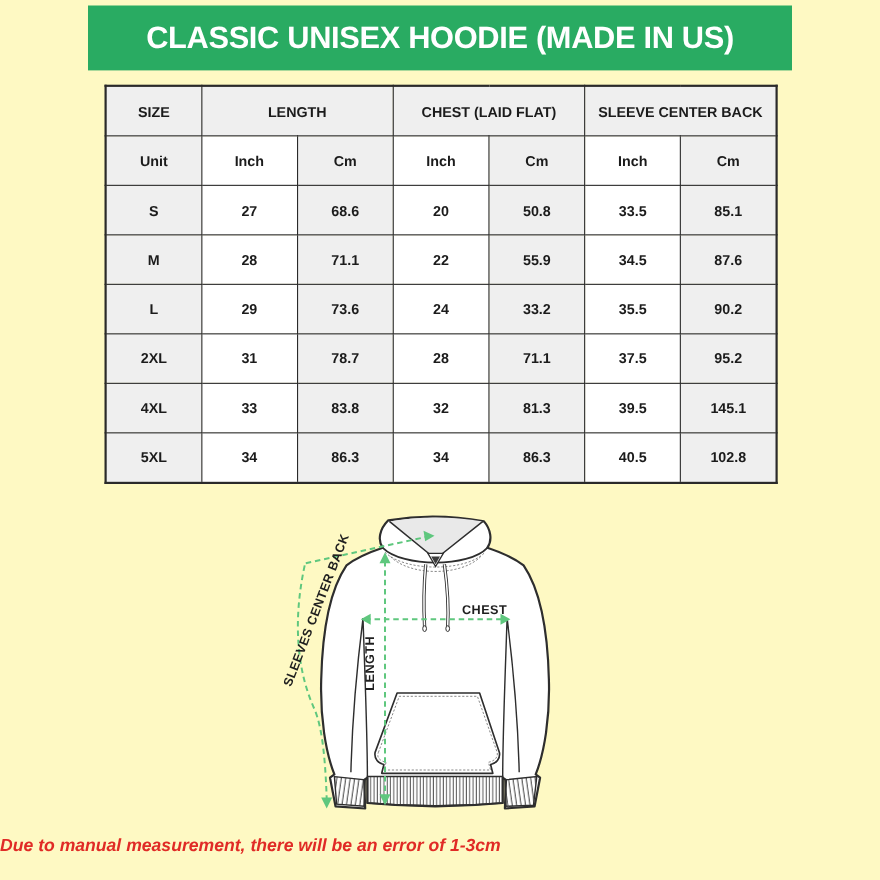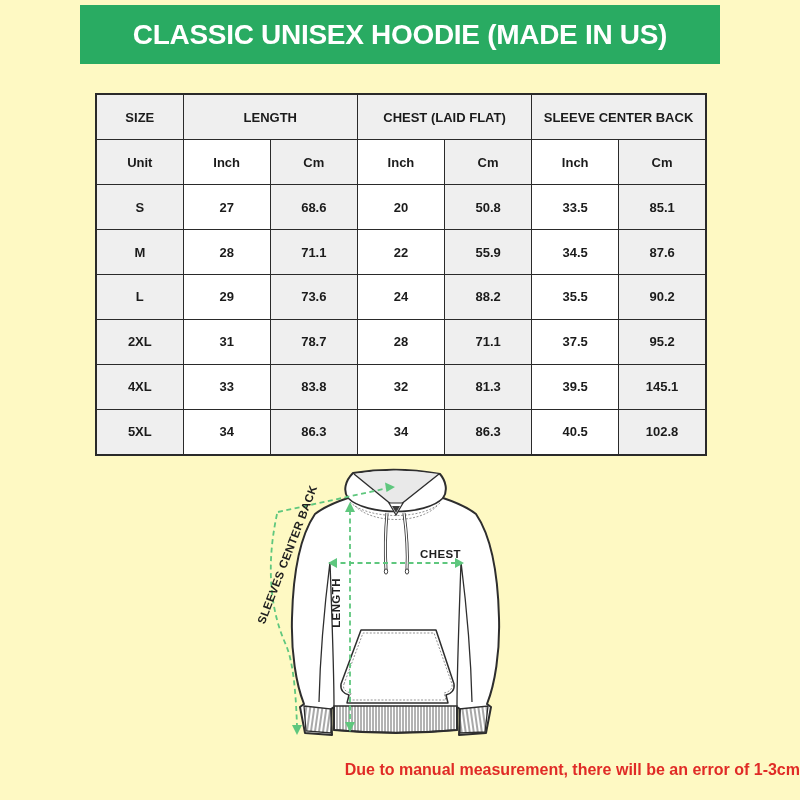--- a/index.html
+++ b/index.html
@@ -5,36 +5,36 @@
   html,body{margin:0;padding:0;background:#fff;}
   #page{position:relative;width:800px;height:800px;background:#fef9c3;overflow:hidden;
         font-family:"Liberation Sans",sans-serif;}
 
   
   #banner{position:absolute;left:80px;top:5px;width:640px;height:59px;
           background:var(--banner_green);display:flex;align-items:center;justify-content:center;}
   #banner h1{margin:0;color:#fff;font-size:28px;font-weight:700;letter-spacing:-.3px;white-space:nowrap;}
 
   
-  #chart{position:absolute;left:95px;top:77px;margin-top:16px;}
+  #chart{position:absolute;left:95px;top:77px;}
   table{border-collapse:collapse;table-layout:fixed;width:610px;height:363px;
         border:2px solid var(--border_dark);}
   col{width:87.14px;}
   th,td{border:1px solid var(--border_dark);text-align:center;vertical-align:middle;
         font-size:13px;font-weight:700;color:#1b1b1b;padding:0;background:#fff;height:36px;}
   .shade{background:var(--cell_gray);}
 
   
   #diagram{position:absolute;left:258px;top:440px;width:290px;height:310px;}
   #diagram text{font-family:"Liberation Sans",sans-serif;font-weight:700;
                 fill:#1f1f1f;font-size:11.5px;letter-spacing:.4px;}
 
   
-  #note{position:absolute;left:0;top:761px;width:800px;text-align:right;
-        color:var(--note_red);font-size:16px;font-weight:700;}
+  #note{position:absolute;left:0;top:761px;width:800px;text-align:left;
+        color:var(--note_red);font-size:16px;font-weight:700;font-style:italic;}
 </style>
 </head>
 <body>
 
 <div id="page">
 
   <div id="banner">
     <h1>CLASSIC UNISEX HOODIE (MADE IN US)</h1>
   </div>
 
@@ -81,21 +81,21 @@
             <td>22</td>
             <td class="shade">55.9</td>
             <td>34.5</td>
             <td class="shade">87.6</td>
           </tr>
           <tr>
             <td class="shade">L</td>
             <td>29</td>
             <td class="shade">73.6</td>
             <td>24</td>
-            <td class="shade">88.2</td>
+            <td class="shade">33.2</td>
             <td>35.5</td>
             <td class="shade">90.2</td>
           </tr>
           <tr>
             <td class="shade">2XL</td>
             <td>31</td>
             <td class="shade">78.7</td>
             <td>28</td>
             <td class="shade">71.1</td>
             <td>37.5</td>

